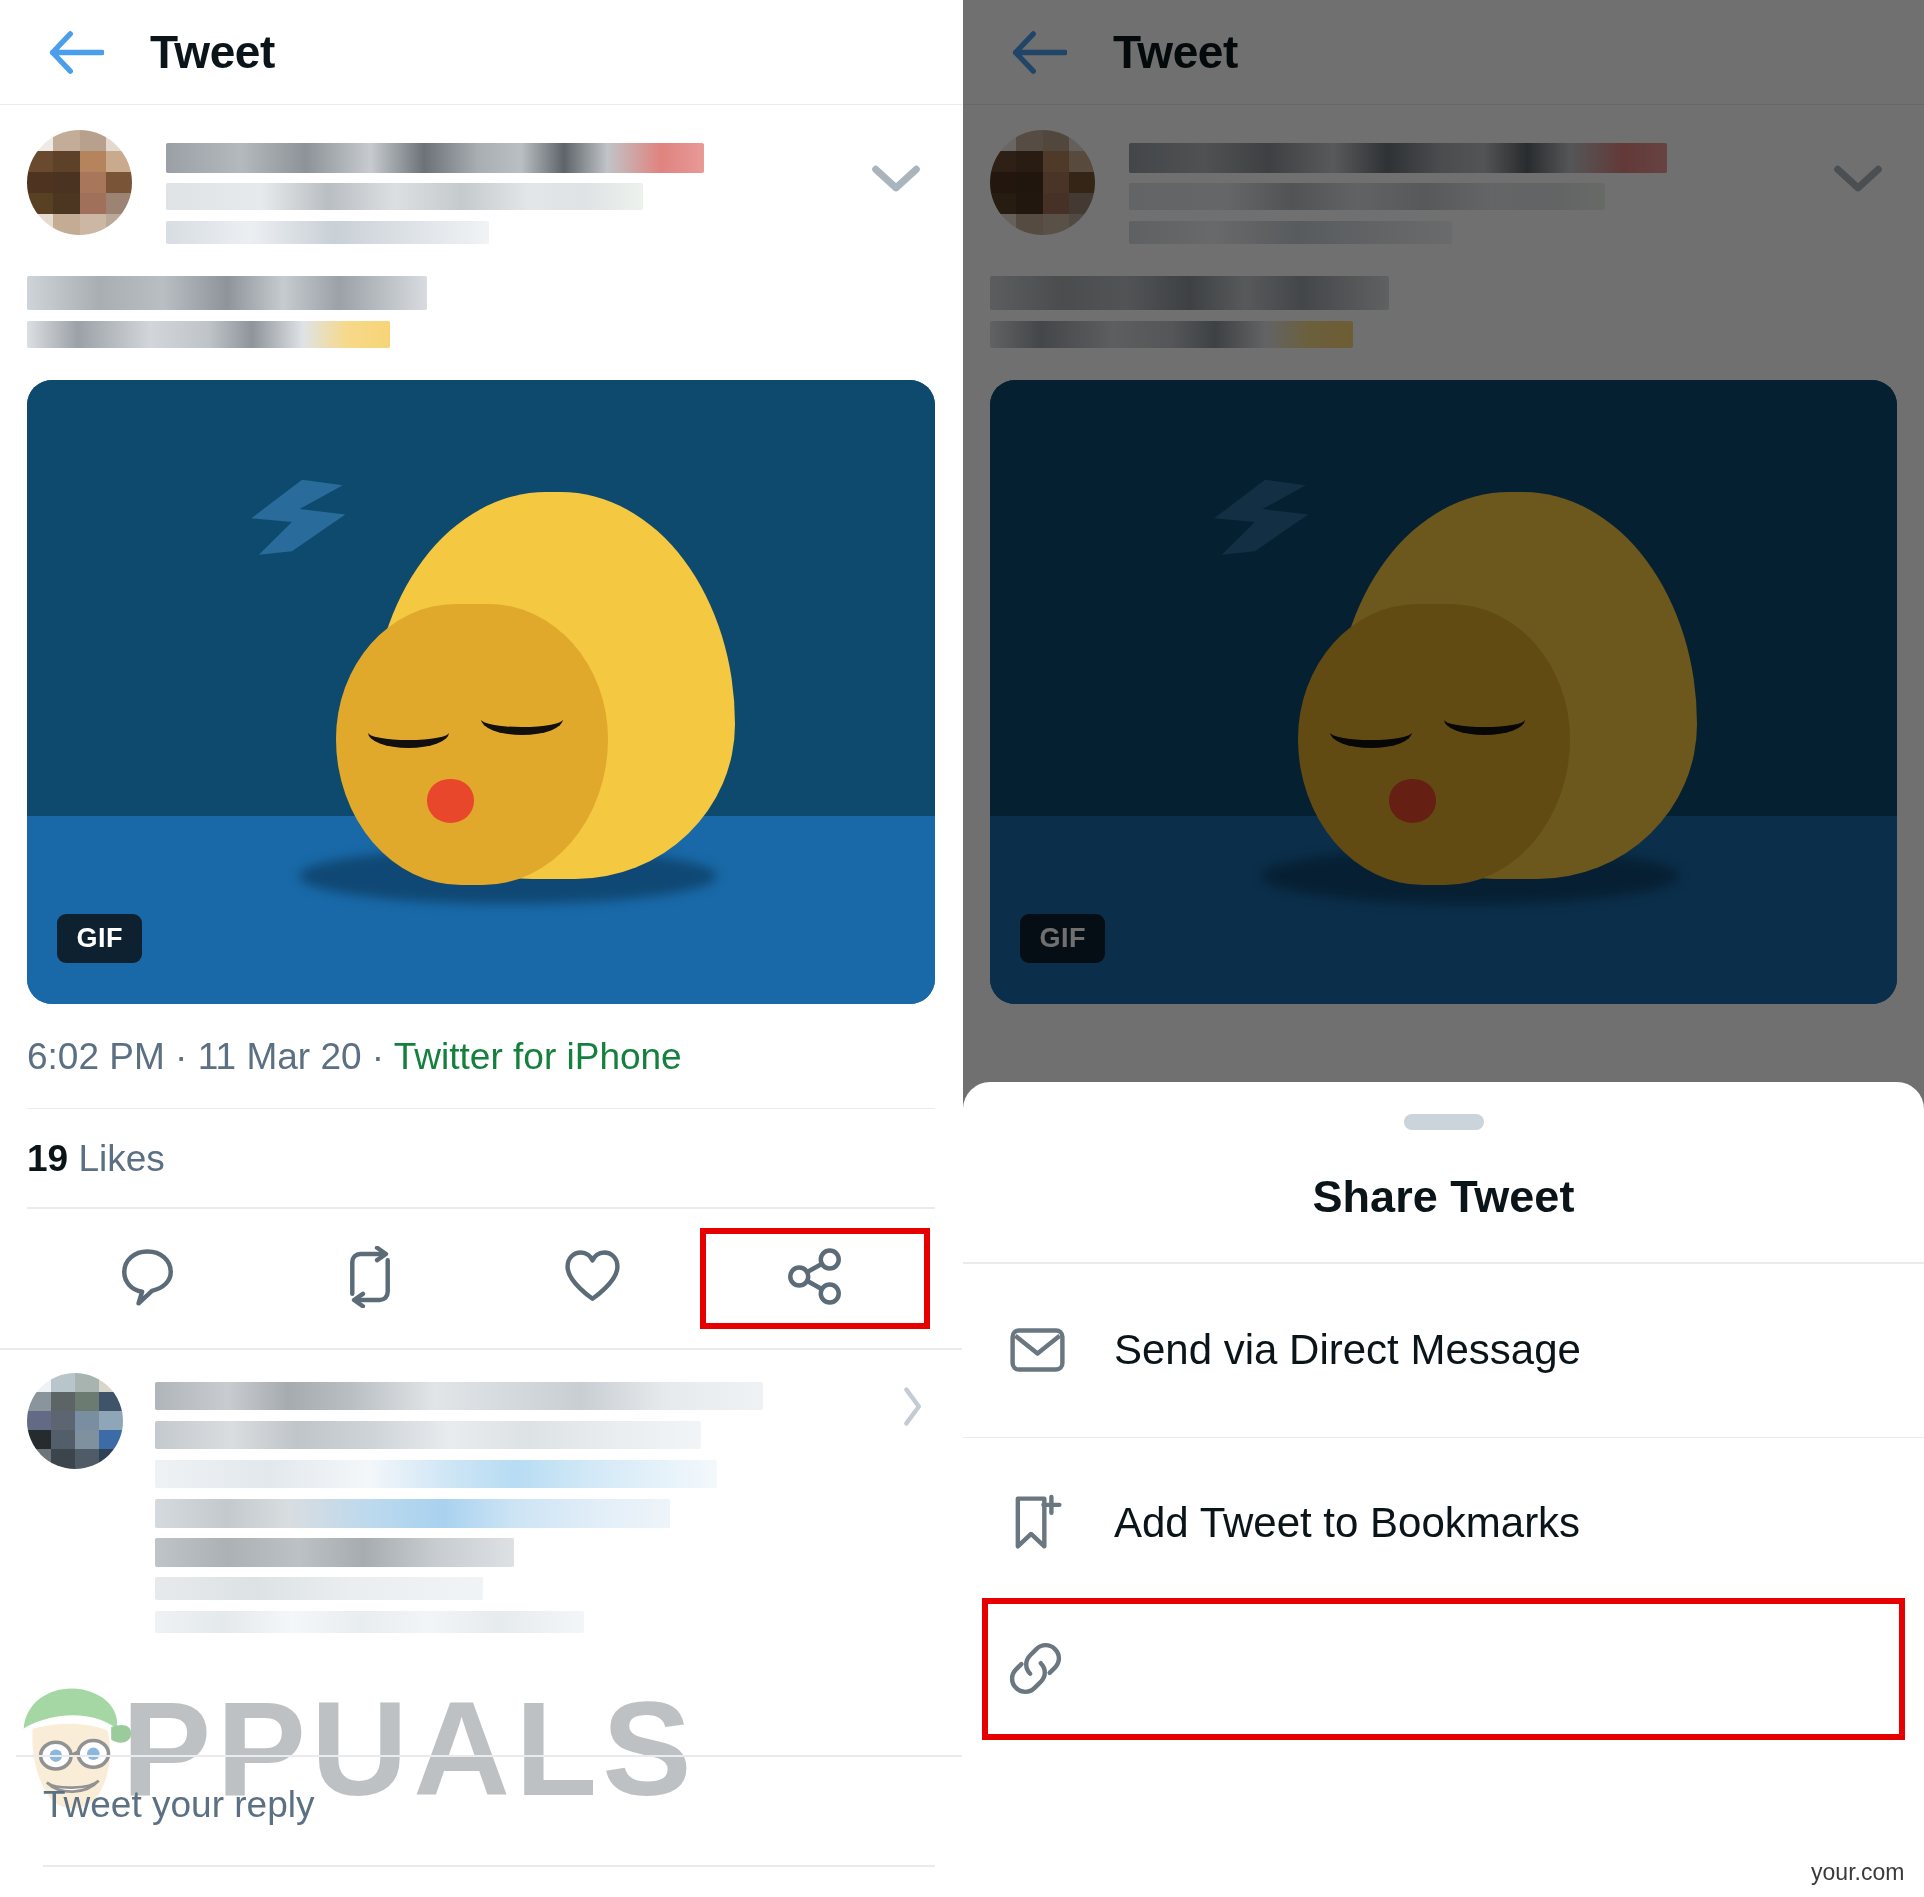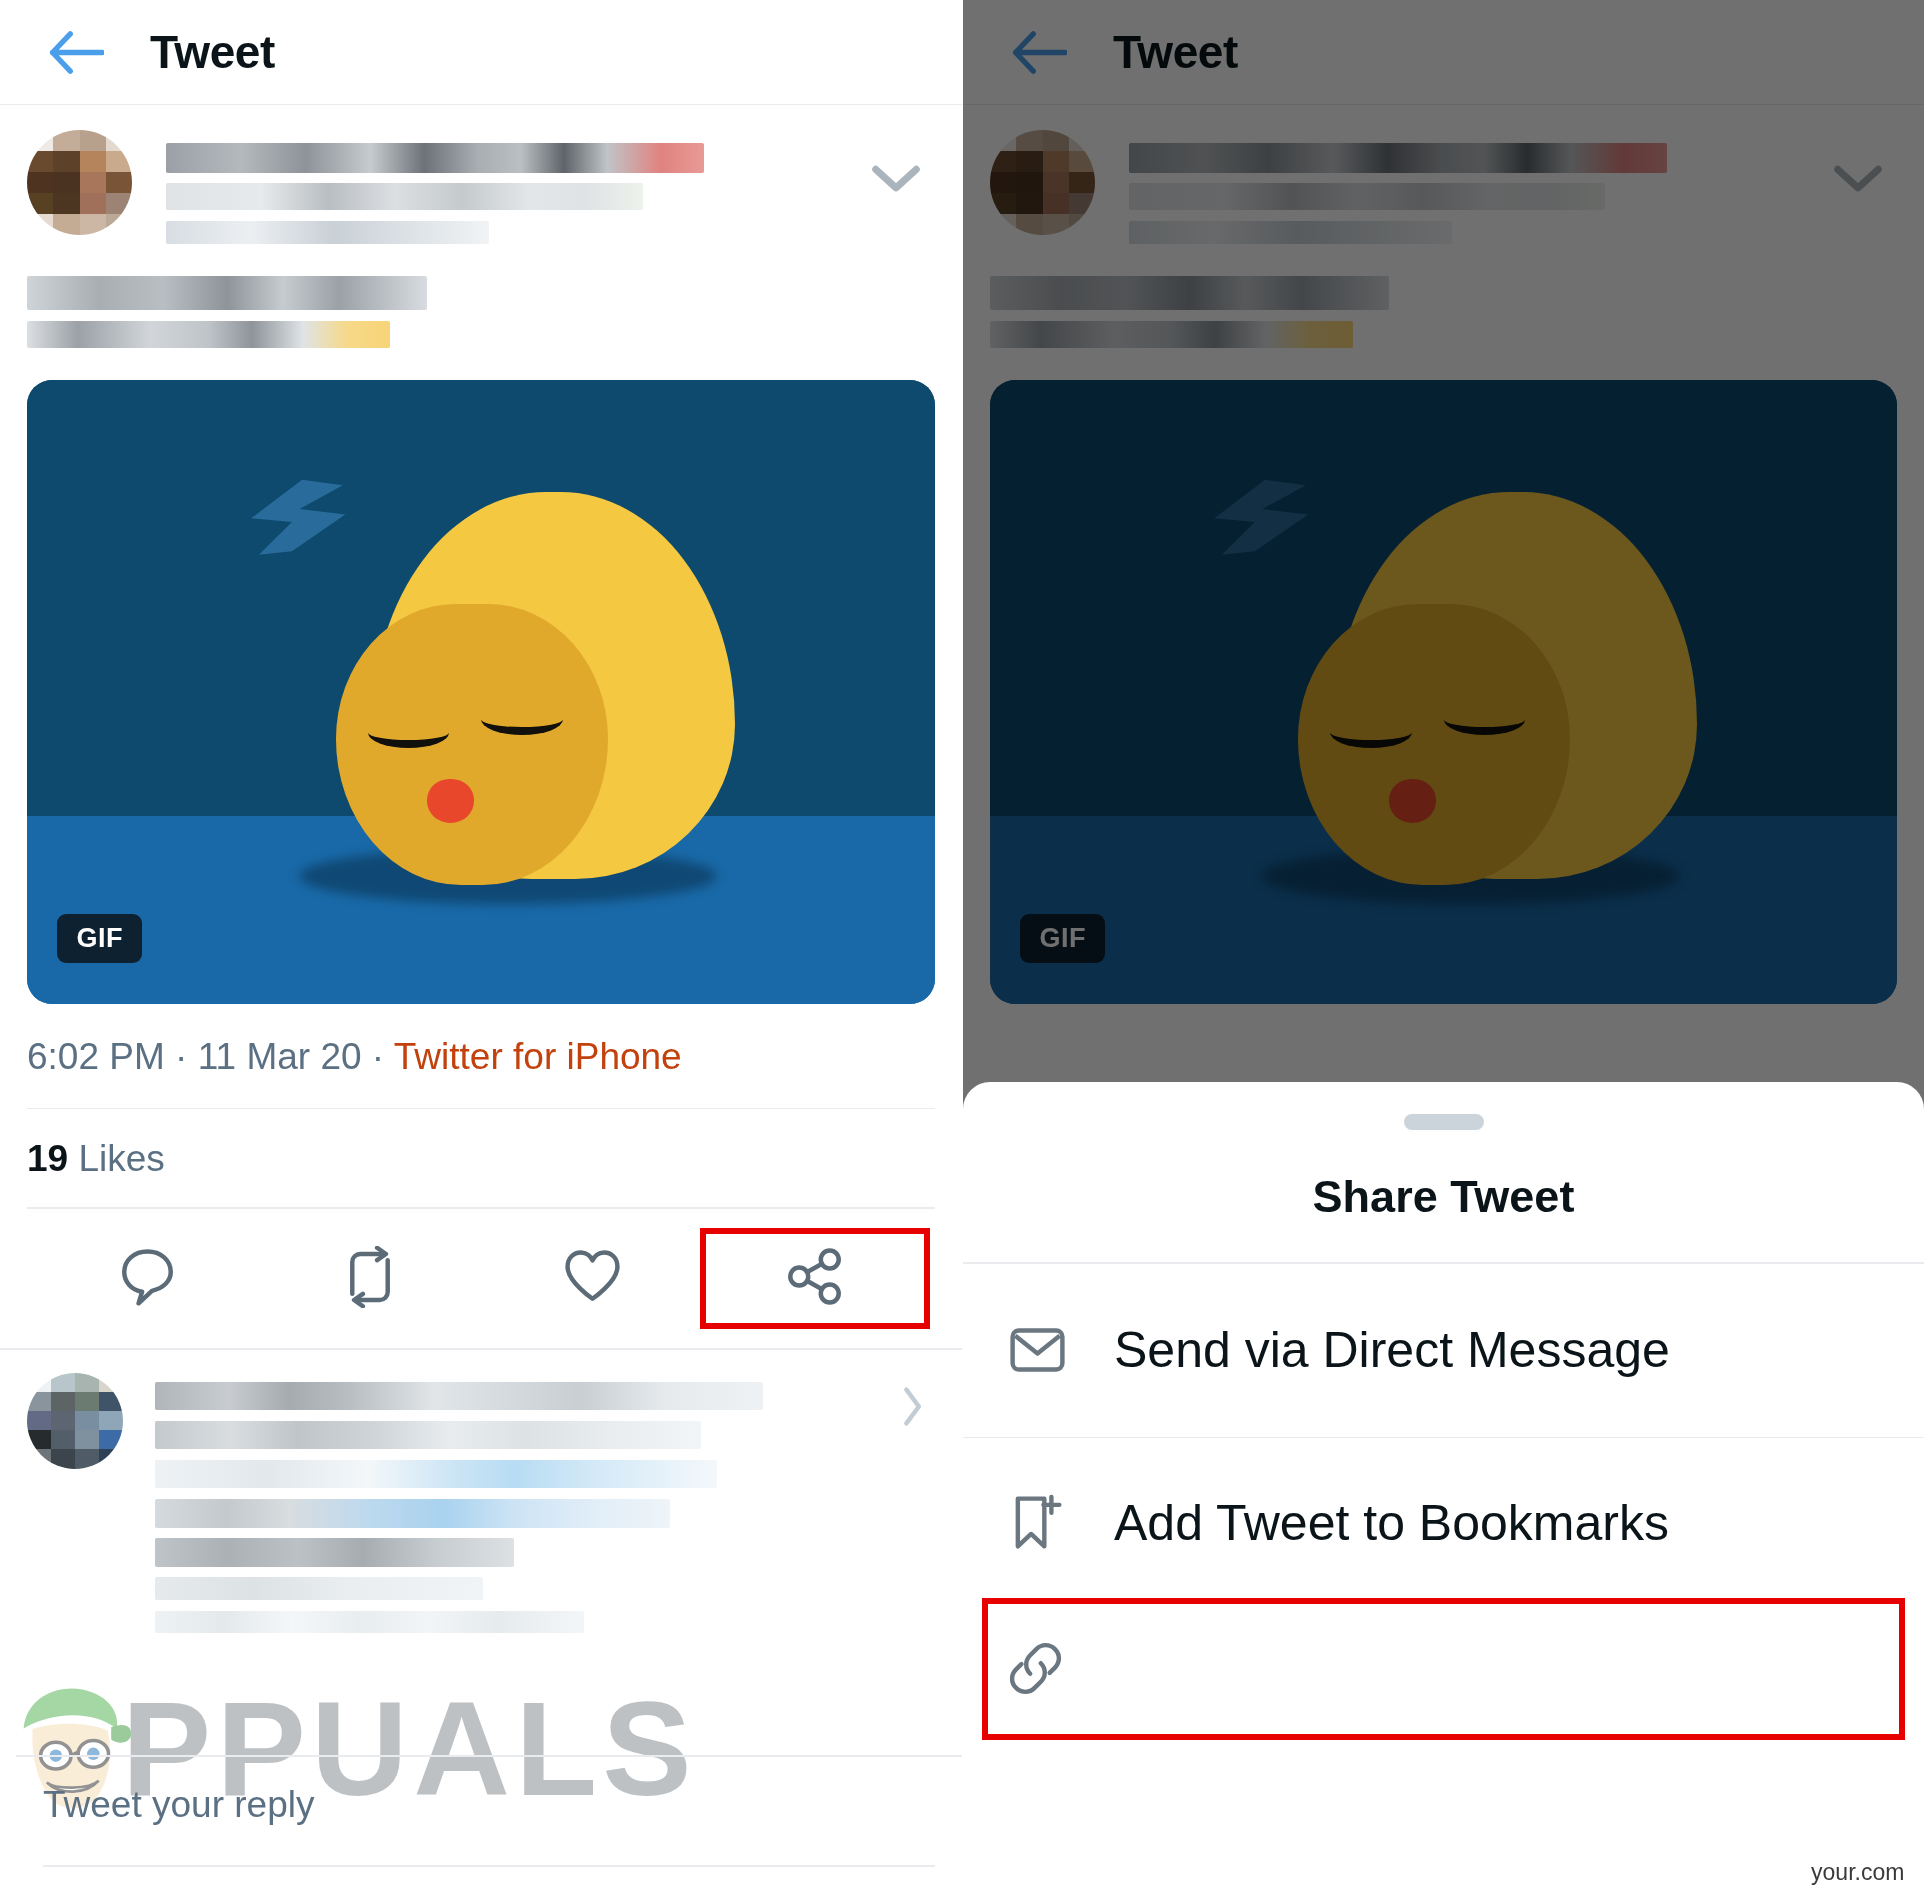--- a/index.html
+++ b/index.html
@@ -63,21 +63,21 @@
   .mouth { position:absolute; left:44%; top:64%; width:5.2%; height:7%; background:#e8472c; border-radius:48% 48% 50% 50%; }
   .zzz { position:absolute; left:23%; top:14%; width:14%; height:22%; }
   .gif-badge {
     position:absolute; left:30px; bottom:41px;
     background:#0e2130; color:#ffffff; font-size:27px; font-weight:700;
     padding:9px 19.6px; border-radius:9px; letter-spacing:0.4px;
   }
 
   
   .meta-row { padding:32px 27px 30px 27px; font-size:37px; color:#5b7083; }
-  .meta-row .src { color:#c2410c; }
+  .meta-row .src { color:#15803d; }
   .divider { height:1.8px; background:#e9ebee; margin:0 27px; }
   .likes-row { padding:28.5px 27px 27px 27px; font-size:37px; color:#5b7083; }
   .likes-row b { color:#0b1519; font-weight:700; }
 
   
   .actions { display:flex; align-items:center; padding:23px 36px 23px 36px; position:relative; }
   .action-btn { flex:1; display:flex; align-items:center; justify-content:center; height:93px; }
   .action-btn.highlight { outline:6.2px solid #e60000; outline-offset:-2.7px; }
 
   
@@ -110,21 +110,21 @@
     position:absolute; left:0; right:0; bottom:0; height:815px; z-index:10;
     background:#ffffff; border-radius:27px 27px 0 0;
   }
   .sheet-handle { width:80px; height:16px; border-radius:8px; background:#cbd4db; margin:32px auto 0 auto; }
   .sheet-title { text-align:center; font-size:45px; font-weight:700; color:#0b1519; margin-top:41px; }
   .sheet-divider { height:1.8px; background:#e9ebee; margin-top:39px; }
   .sheet-item { display:flex; align-items:center; height:130px; padding:0 46px; }
   .sheet-item.first { margin-top:21.4px; }
   .sheet-item.highlight { outline:6.2px solid #e60000; margin:0 25px; padding:0 21.4px; }
   .sheet-icon { width:66px; flex:0 0 66px; display:flex; align-items:center; justify-content:flex-start; }
-  .sheet-label { font-size:50px; color:#0b1519; margin-left:39px; }
+  .sheet-label { font-size:42px; color:#0b1519; margin-left:39px; }
 
   .sheet-watermark {
     position:absolute; right:19.6px; bottom:10.7px; font-size:23px; color:#3a3a3a;
     z-index:20; font-family:"Liberation Sans", sans-serif;
   }
 
   
   .px-grid { position:absolute; inset:0; display:grid; }
 </style>
 </head>

